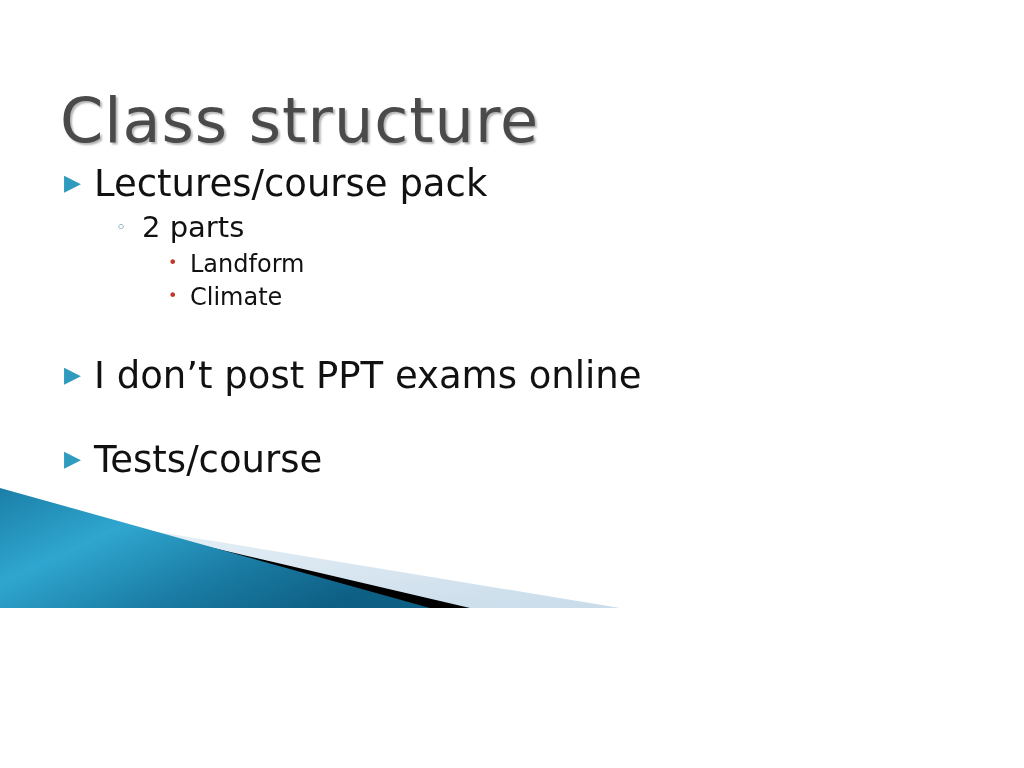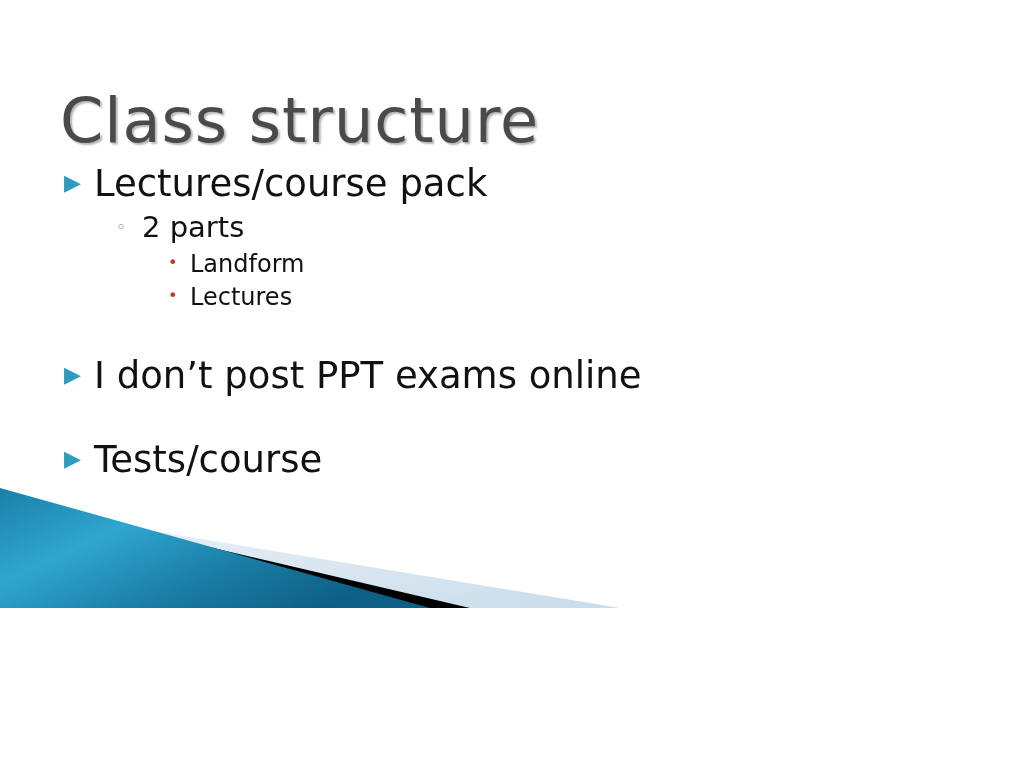--- a/index.html
+++ b/index.html
@@ -132,21 +132,21 @@
       <span class="text">2 parts</span>
     </div>
 
     <div class="lvl3">
       <span class="bullet bullet-3">•</span>
       <span class="text">Landform</span>
     </div>
 
     <div class="lvl3">
       <span class="bullet bullet-3">•</span>
-      <span class="text">Lectures</span>
+      <span class="text">Climate</span>
     </div>
 
     <div class="spacer"></div>
 
     <div class="lvl1">
       <span class="bullet bullet-1">▶</span>
       <span class="text">I don’t post PPT exams online</span>
     </div>
 
     <div class="spacer-sm"></div>

